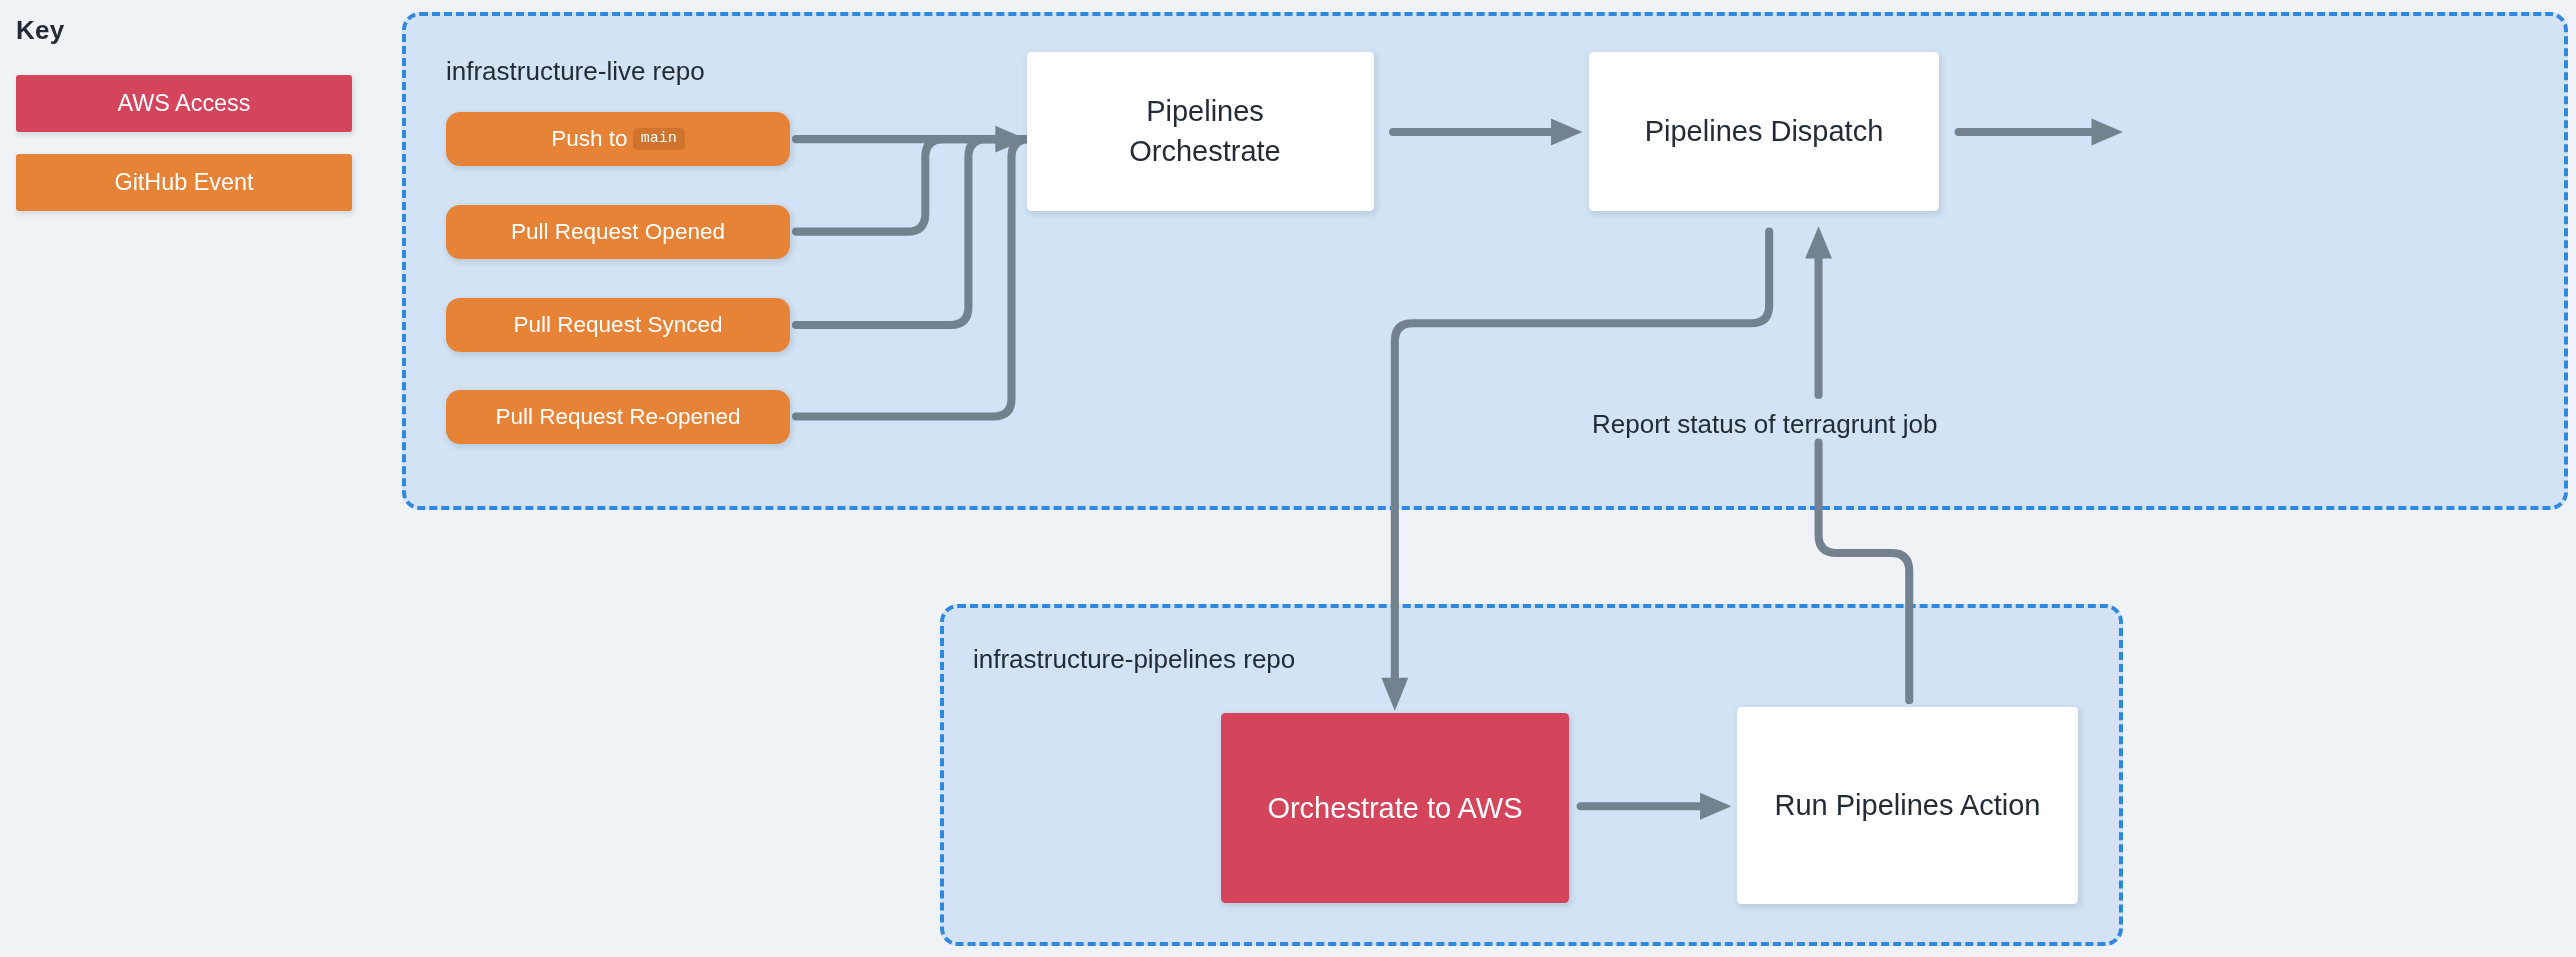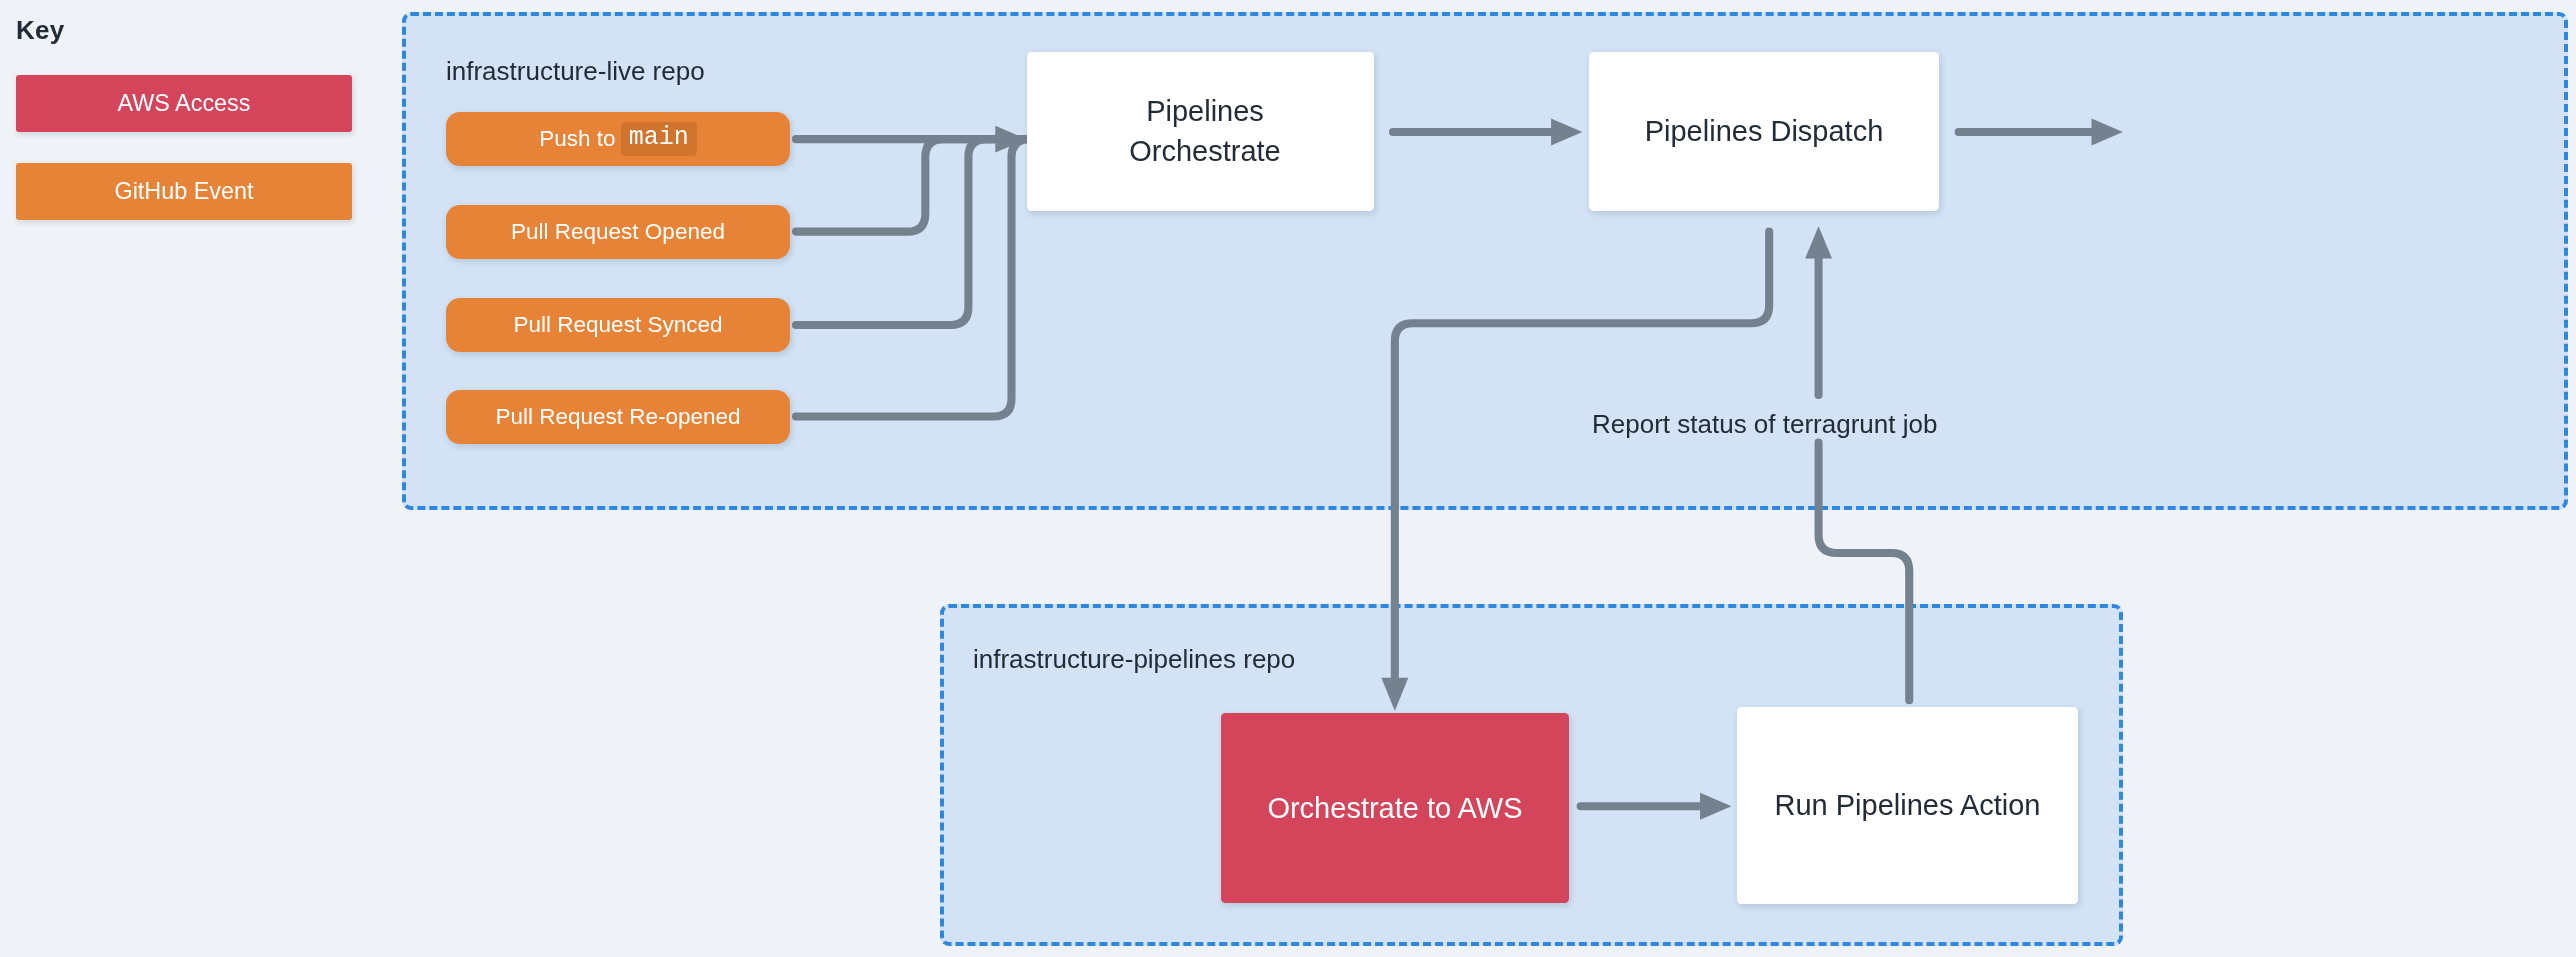--- a/index.html
+++ b/index.html
@@ -20,28 +20,28 @@
   }
   .key-chip{
     position:absolute;left:16px;
     width:336px;height:57px;
     border-radius:3px;
     display:flex;align-items:center;justify-content:center;
     color:#ffffff;font-size:23.4px;
     box-shadow:1.8px 2.7px 5.4px rgba(40,60,90,.13);
   }
   .key-chip.aws{top:75px;background:#d4455c;}
-  .key-chip.ghe{top:154px;background:#e78337;margin-top:9px;}
+  .key-chip.ghe{top:154px;background:#e78337;}
 
   
   .repo{
     position:absolute;
     background:#d3e3f5;
     border:4.5px dashed #2f88e0;
-    border-radius:9px;
+    border-radius:18px;
     box-sizing:border-box;
   }
   #repo-live{left:402px;top:11.7px;width:2166px;height:498px;}
   #repo-pipelines{left:940px;top:604px;width:1183px;height:342px;}
   .repo-label{
     position:absolute;
     font-size:26px;color:#222b36;white-space:nowrap;
   }
   #repo-live .repo-label{left:40px;top:40px;}
   #repo-pipelines .repo-label{left:29px;top:36px;}
@@ -66,21 +66,21 @@
   .node.aws{
     background:#d4455c;color:#ffffff;font-size:29px;
     border-radius:4.5px;
   }
   code.inline{
     font-family:"Liberation Mono", monospace;
     background:rgba(150,80,20,.28);
     color:#ffffff;
     border-radius:4.5px;
     padding:1.8px 8px 2.7px 8px;
-    font-size:25px;
+    font-size:15px;
     margin-left:5.4px;
     display:inline-block;
     line-height:1.15;
   }
 
   
   #n-push          {left:446px; top:112px;}
   #n-pr-opened     {left:446px; top:205px;}
   #n-pr-synced     {left:446px; top:298px;}
   #n-pr-reopened   {left:446px; top:390px;}

